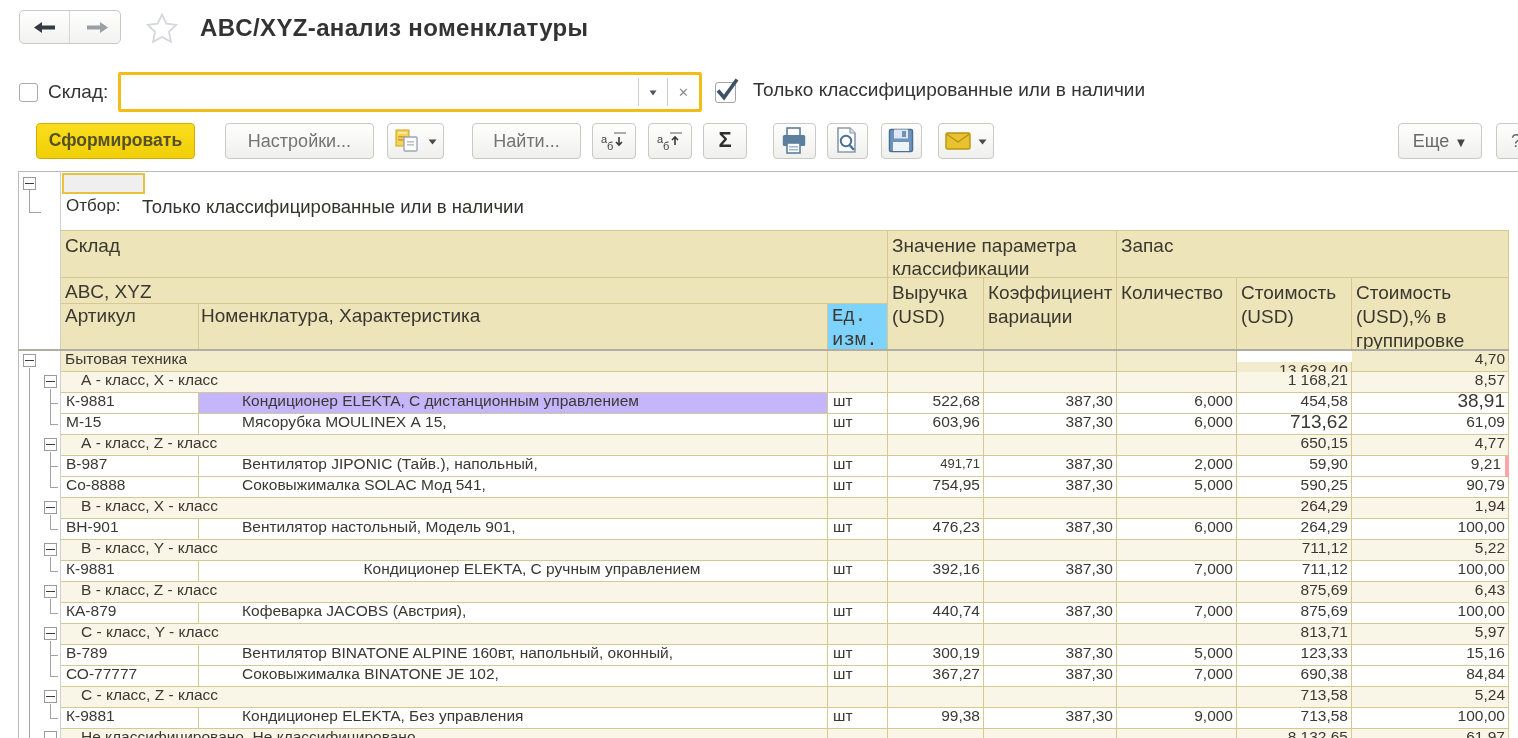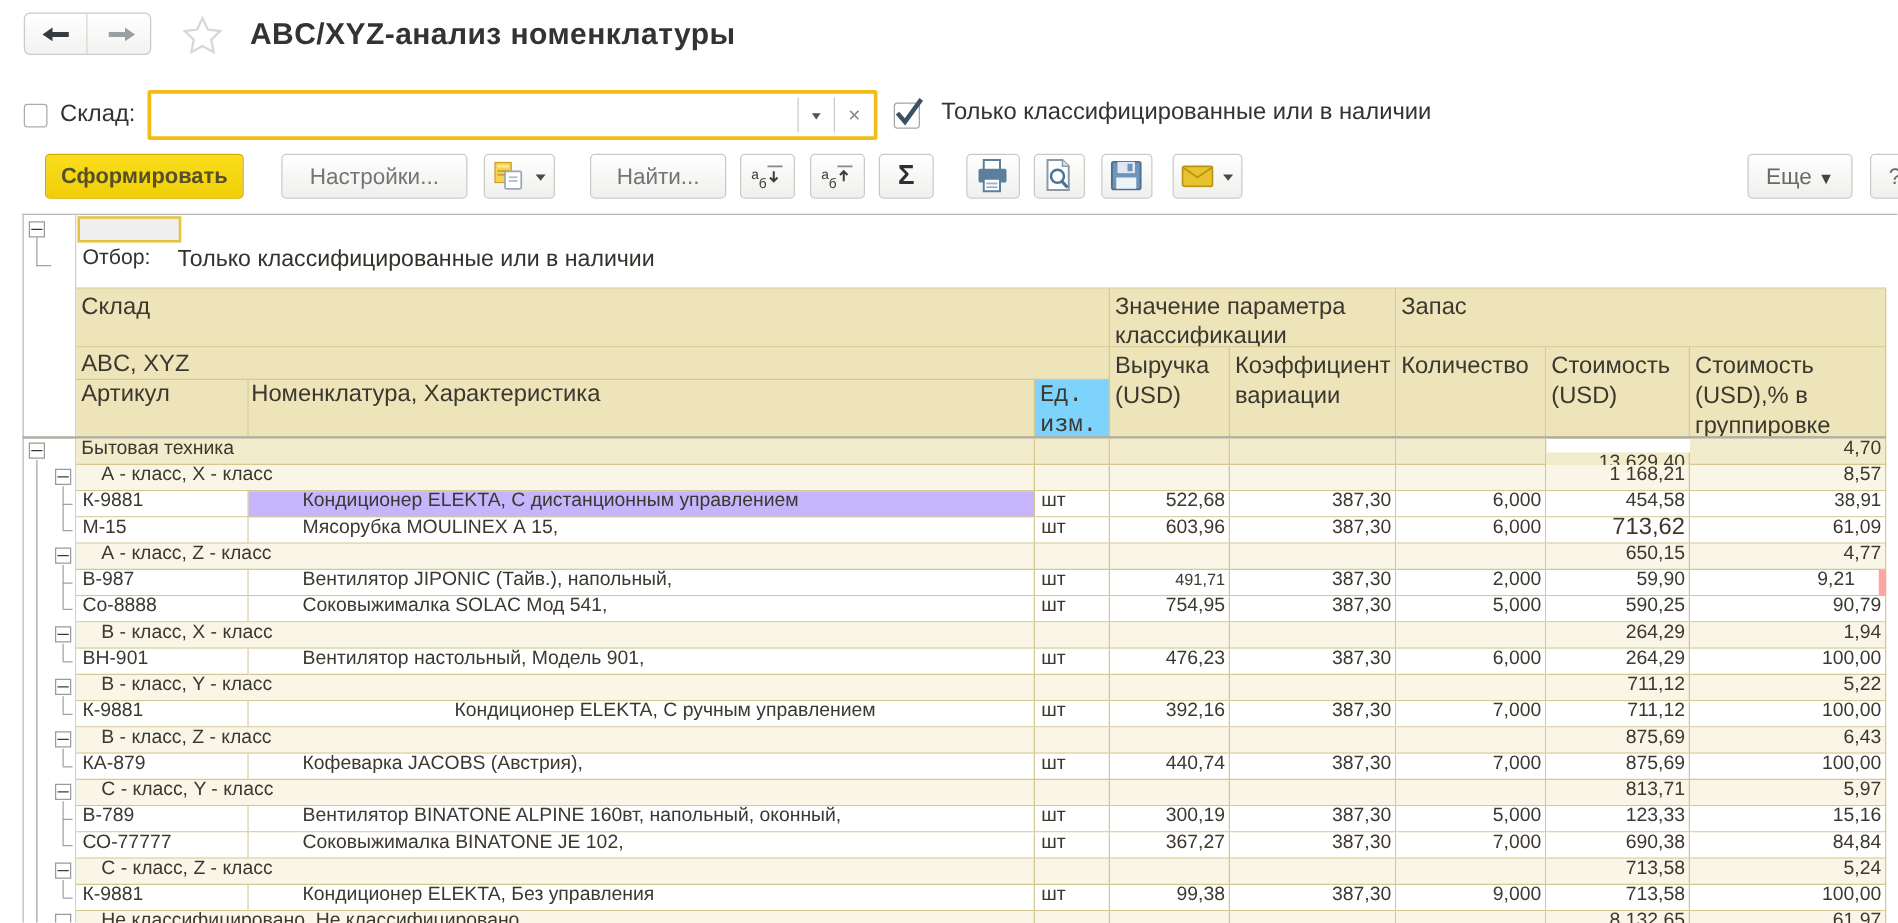--- a/index.html
+++ b/index.html
@@ -135,21 +135,21 @@
 <div class="cell" style="left:1117px;top:372px;width:120px;height:21px;background:#f9f5e7;border-right:1px solid #d5c891;border-bottom:1px solid #d5c891;font-size:15.5px;color:#3a382f;line-height:16px;padding:0 5px 0 5px;text-align:left;"></div>
 <div class="cell" style="left:1237px;top:372px;width:115px;height:21px;background:#f9f5e7;border-right:1px solid #d5c891;border-bottom:1px solid #d5c891;font-size:15.5px;color:#3a382f;line-height:16px;padding:0 3px 0 3px;text-align:right;">1 168,21</div>
 <div class="cell" style="left:1352px;top:372px;width:157px;height:21px;background:#f9f5e7;border-right:1px solid #d5c891;border-bottom:1px solid #d5c891;font-size:15.5px;color:#3a382f;line-height:16px;padding:0 3px 0 3px;text-align:right;">8,57</div>
 <div class="cell" style="left:61px;top:393px;width:138px;height:21px;background:#fff;border-right:1px solid #d5c891;border-bottom:1px solid #d5c891;font-size:15.5px;color:#3a382f;line-height:16px;padding:0 5px 0 5px;text-align:left;">К-9881</div>
 <div class="cell" style="left:199px;top:393px;width:629px;height:21px;background:#c4b5fd;border-right:1px solid #d5c891;border-bottom:1px solid #d5c891;font-size:15.5px;color:#3a382f;line-height:16px;padding:0 5px 0 5px;text-align:left;padding-left:43px">Кондиционер ELEKTA, С дистанционным управлением</div>
 <div class="cell" style="left:828px;top:393px;width:60px;height:21px;background:#fff;border-right:1px solid #d5c891;border-bottom:1px solid #d5c891;font-size:15.5px;color:#3a382f;line-height:16px;padding:0 5px 0 5px;text-align:left;">шт</div>
 <div class="cell" style="left:888px;top:393px;width:96px;height:21px;background:#fff;border-right:1px solid #d5c891;border-bottom:1px solid #d5c891;font-size:15.5px;color:#3a382f;line-height:16px;padding:0 3px 0 3px;text-align:right;">522,68</div>
 <div class="cell" style="left:984px;top:393px;width:133px;height:21px;background:#fff;border-right:1px solid #d5c891;border-bottom:1px solid #d5c891;font-size:15.5px;color:#3a382f;line-height:16px;padding:0 3px 0 3px;text-align:right;">387,30</div>
 <div class="cell" style="left:1117px;top:393px;width:120px;height:21px;background:#fff;border-right:1px solid #d5c891;border-bottom:1px solid #d5c891;font-size:15.5px;color:#3a382f;line-height:16px;padding:0 3px 0 3px;text-align:right;">6,000</div>
 <div class="cell" style="left:1237px;top:393px;width:115px;height:21px;background:#fff;border-right:1px solid #d5c891;border-bottom:1px solid #d5c891;font-size:15.5px;color:#3a382f;line-height:16px;padding:0 3px 0 3px;text-align:right;">454,58</div>
-<div class="cell" style="left:1352px;top:393px;width:157px;height:21px;background:#fff;border-right:1px solid #d5c891;border-bottom:1px solid #d5c891;font-size:15px;color:#3a382f;line-height:16px;padding:0 3px 0 3px;text-align:right;">38,91</div>
+<div class="cell" style="left:1352px;top:393px;width:157px;height:21px;background:#fff;border-right:1px solid #d5c891;border-bottom:1px solid #d5c891;font-size:19px;color:#3a382f;line-height:16px;padding:0 3px 0 3px;text-align:right;">38,91</div>
 <div class="cell" style="left:61px;top:414px;width:138px;height:21px;background:#fff;border-right:1px solid #d5c891;border-bottom:1px solid #d5c891;font-size:15.5px;color:#3a382f;line-height:16px;padding:0 5px 0 5px;text-align:left;">М-15</div>
 <div class="cell" style="left:199px;top:414px;width:629px;height:21px;background:#fff;border-right:1px solid #d5c891;border-bottom:1px solid #d5c891;font-size:15.5px;color:#3a382f;line-height:16px;padding:0 5px 0 5px;text-align:left;padding-left:43px">Мясорубка MOULINEX А 15,</div>
 <div class="cell" style="left:828px;top:414px;width:60px;height:21px;background:#fff;border-right:1px solid #d5c891;border-bottom:1px solid #d5c891;font-size:15.5px;color:#3a382f;line-height:16px;padding:0 5px 0 5px;text-align:left;">шт</div>
 <div class="cell" style="left:888px;top:414px;width:96px;height:21px;background:#fff;border-right:1px solid #d5c891;border-bottom:1px solid #d5c891;font-size:15.5px;color:#3a382f;line-height:16px;padding:0 3px 0 3px;text-align:right;">603,96</div>
 <div class="cell" style="left:984px;top:414px;width:133px;height:21px;background:#fff;border-right:1px solid #d5c891;border-bottom:1px solid #d5c891;font-size:15.5px;color:#3a382f;line-height:16px;padding:0 3px 0 3px;text-align:right;">387,30</div>
 <div class="cell" style="left:1117px;top:414px;width:120px;height:21px;background:#fff;border-right:1px solid #d5c891;border-bottom:1px solid #d5c891;font-size:15.5px;color:#3a382f;line-height:16px;padding:0 3px 0 3px;text-align:right;">6,000</div>
 <div class="cell" style="left:1237px;top:414px;width:115px;height:21px;background:#fff;border-right:1px solid #d5c891;border-bottom:1px solid #d5c891;font-size:19px;color:#3a382f;line-height:16px;padding:0 3px 0 3px;text-align:right;">713,62</div>
 <div class="cell" style="left:1352px;top:414px;width:157px;height:21px;background:#fff;border-right:1px solid #d5c891;border-bottom:1px solid #d5c891;font-size:15.5px;color:#3a382f;line-height:16px;padding:0 3px 0 3px;text-align:right;">61,09</div>
 <div class="cell" style="left:61px;top:435px;width:767px;height:21px;background:#f9f5e7;border-right:1px solid #d5c891;border-bottom:1px solid #d5c891;font-size:15.5px;color:#3a382f;line-height:16px;padding:0 5px 0 5px;text-align:left;padding-left:20px">А - класс, Z - класс</div>
 <div class="cell" style="left:828px;top:435px;width:60px;height:21px;background:#f9f5e7;border-right:1px solid #d5c891;border-bottom:1px solid #d5c891;font-size:15.5px;color:#3a382f;line-height:16px;padding:0 5px 0 5px;text-align:left;"></div>
@@ -158,21 +158,21 @@
 <div class="cell" style="left:1117px;top:435px;width:120px;height:21px;background:#f9f5e7;border-right:1px solid #d5c891;border-bottom:1px solid #d5c891;font-size:15.5px;color:#3a382f;line-height:16px;padding:0 5px 0 5px;text-align:left;"></div>
 <div class="cell" style="left:1237px;top:435px;width:115px;height:21px;background:#f9f5e7;border-right:1px solid #d5c891;border-bottom:1px solid #d5c891;font-size:15.5px;color:#3a382f;line-height:16px;padding:0 3px 0 3px;text-align:right;">650,15</div>
 <div class="cell" style="left:1352px;top:435px;width:157px;height:21px;background:#f9f5e7;border-right:1px solid #d5c891;border-bottom:1px solid #d5c891;font-size:15.5px;color:#3a382f;line-height:16px;padding:0 3px 0 3px;text-align:right;">4,77</div>
 <div class="cell" style="left:61px;top:456px;width:138px;height:21px;background:#fff;border-right:1px solid #d5c891;border-bottom:1px solid #d5c891;font-size:15.5px;color:#3a382f;line-height:16px;padding:0 5px 0 5px;text-align:left;">В-987</div>
 <div class="cell" style="left:199px;top:456px;width:629px;height:21px;background:#fff;border-right:1px solid #d5c891;border-bottom:1px solid #d5c891;font-size:15.5px;color:#3a382f;line-height:16px;padding:0 5px 0 5px;text-align:left;padding-left:43px">Вентилятор JIPONIC (Тайв.), напольный,</div>
 <div class="cell" style="left:828px;top:456px;width:60px;height:21px;background:#fff;border-right:1px solid #d5c891;border-bottom:1px solid #d5c891;font-size:15.5px;color:#3a382f;line-height:16px;padding:0 5px 0 5px;text-align:left;">шт</div>
 <div class="cell" style="left:888px;top:456px;width:96px;height:21px;background:#fff;border-right:1px solid #d5c891;border-bottom:1px solid #d5c891;font-size:13px;color:#3a382f;line-height:16px;padding:0 3px 0 3px;text-align:right;">491,71</div>
 <div class="cell" style="left:984px;top:456px;width:133px;height:21px;background:#fff;border-right:1px solid #d5c891;border-bottom:1px solid #d5c891;font-size:15.5px;color:#3a382f;line-height:16px;padding:0 3px 0 3px;text-align:right;">387,30</div>
 <div class="cell" style="left:1117px;top:456px;width:120px;height:21px;background:#fff;border-right:1px solid #d5c891;border-bottom:1px solid #d5c891;font-size:15.5px;color:#3a382f;line-height:16px;padding:0 3px 0 3px;text-align:right;">2,000</div>
 <div class="cell" style="left:1237px;top:456px;width:115px;height:21px;background:#fff;border-right:1px solid #d5c891;border-bottom:1px solid #d5c891;font-size:15.5px;color:#3a382f;line-height:16px;padding:0 3px 0 3px;text-align:right;">59,90</div>
-<div class="cell" style="left:1352px;top:456px;width:157px;height:21px;background:#fff;border-right:6px solid #fca5a5;border-bottom:1px solid #d5c891;font-size:15.5px;color:#3a382f;line-height:16px;padding:0 19px 0 3px;text-align:right;">9,21</div>
+<div class="cell" style="left:1352px;top:456px;width:157px;height:21px;background:#fff;border-right:4px solid #fca5a5;border-bottom:1px solid #d5c891;font-size:15.5px;color:#3a382f;line-height:16px;padding:0 4px 0 3px;text-align:right;">9,21</div>
 <div class="cell" style="left:61px;top:477px;width:138px;height:21px;background:#fff;border-right:1px solid #d5c891;border-bottom:1px solid #d5c891;font-size:15.5px;color:#3a382f;line-height:16px;padding:0 5px 0 5px;text-align:left;">Со-8888</div>
 <div class="cell" style="left:199px;top:477px;width:629px;height:21px;background:#fff;border-right:1px solid #d5c891;border-bottom:1px solid #d5c891;font-size:15.5px;color:#3a382f;line-height:16px;padding:0 5px 0 5px;text-align:left;padding-left:43px">Соковыжималка SOLAC Мод 541,</div>
 <div class="cell" style="left:828px;top:477px;width:60px;height:21px;background:#fff;border-right:1px solid #d5c891;border-bottom:1px solid #d5c891;font-size:15.5px;color:#3a382f;line-height:16px;padding:0 5px 0 5px;text-align:left;">шт</div>
 <div class="cell" style="left:888px;top:477px;width:96px;height:21px;background:#fff;border-right:1px solid #d5c891;border-bottom:1px solid #d5c891;font-size:15.5px;color:#3a382f;line-height:16px;padding:0 3px 0 3px;text-align:right;">754,95</div>
 <div class="cell" style="left:984px;top:477px;width:133px;height:21px;background:#fff;border-right:1px solid #d5c891;border-bottom:1px solid #d5c891;font-size:15.5px;color:#3a382f;line-height:16px;padding:0 3px 0 3px;text-align:right;">387,30</div>
 <div class="cell" style="left:1117px;top:477px;width:120px;height:21px;background:#fff;border-right:1px solid #d5c891;border-bottom:1px solid #d5c891;font-size:15.5px;color:#3a382f;line-height:16px;padding:0 3px 0 3px;text-align:right;">5,000</div>
 <div class="cell" style="left:1237px;top:477px;width:115px;height:21px;background:#fff;border-right:1px solid #d5c891;border-bottom:1px solid #d5c891;font-size:15.5px;color:#3a382f;line-height:16px;padding:0 3px 0 3px;text-align:right;">590,25</div>
 <div class="cell" style="left:1352px;top:477px;width:157px;height:21px;background:#fff;border-right:1px solid #d5c891;border-bottom:1px solid #d5c891;font-size:15.5px;color:#3a382f;line-height:16px;padding:0 3px 0 3px;text-align:right;">90,79</div>
 <div class="cell" style="left:61px;top:498px;width:767px;height:21px;background:#f9f5e7;border-right:1px solid #d5c891;border-bottom:1px solid #d5c891;font-size:15.5px;color:#3a382f;line-height:16px;padding:0 5px 0 5px;text-align:left;padding-left:20px">В - класс, X - класс</div>
 <div class="cell" style="left:828px;top:498px;width:60px;height:21px;background:#f9f5e7;border-right:1px solid #d5c891;border-bottom:1px solid #d5c891;font-size:15.5px;color:#3a382f;line-height:16px;padding:0 5px 0 5px;text-align:left;"></div>

